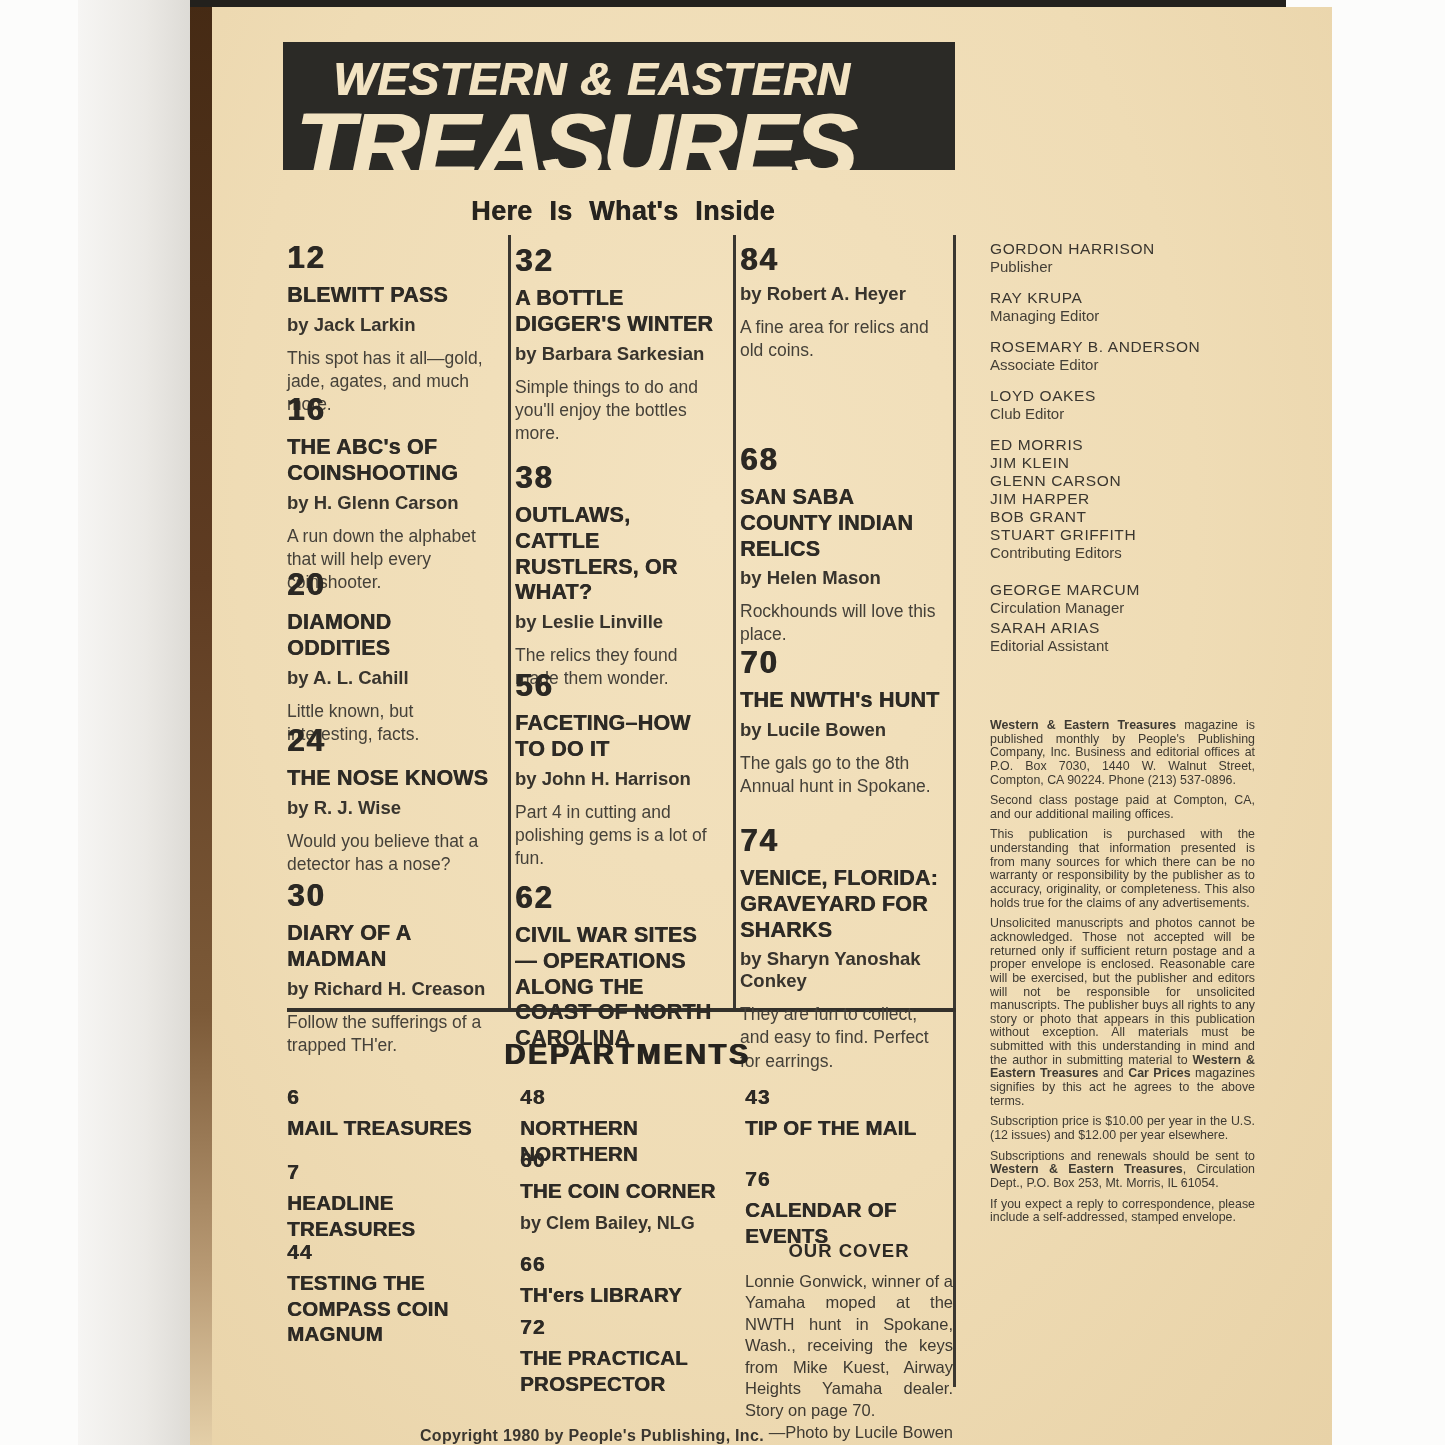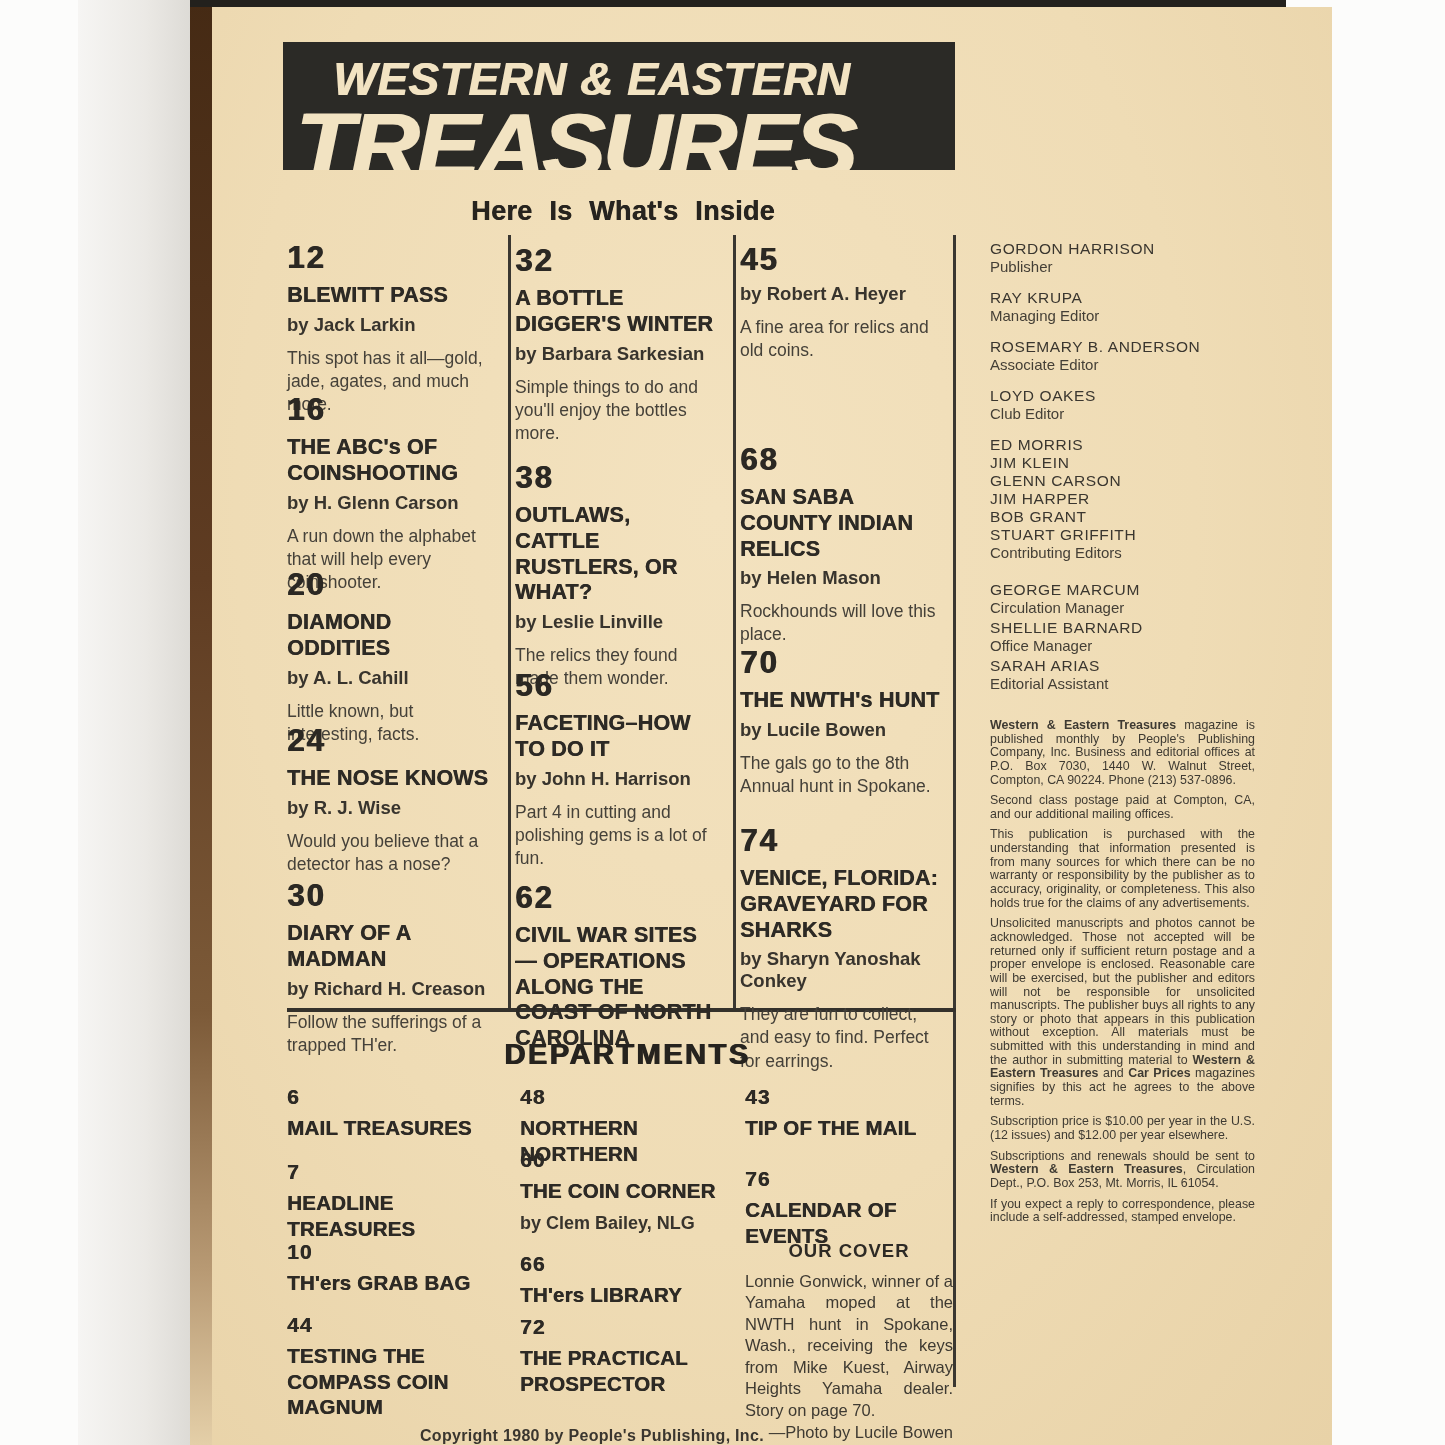--- a/index.html
+++ b/index.html
@@ -166,21 +166,21 @@
         <div class="byline">by John H. Harrison</div>
         <div class="blurb">Part 4 in cutting and polishing gems is a lot of fun.</div>
       </div>
       <div class="entry">
         <div class="num">62</div>
         <div class="atitle">CIVIL WAR SITES — OPERATIONS ALONG THE COAST OF NORTH CAROLINA</div>
       </div>
     </div>
   <div class="acol" id="acol3">
       <div class="entry">
-        <div class="num">45</div>
+        <div class="num">84</div>
         <div class="byline">by Robert A. Heyer</div>
         <div class="blurb">A fine area for relics and old coins.</div>
       </div>
       <div class="entry">
         <div class="num">68</div>
         <div class="atitle">SAN SABA COUNTY INDIAN RELICS</div>
         <div class="byline">by Helen Mason</div>
         <div class="blurb">Rockhounds will love this place.</div>
       </div>
       <div class="entry">
@@ -200,24 +200,20 @@
   <div class="dept-heading">DEPARTMENTS</div>
 
   <div class="dcol" id="dcol1">
       <div class="dentry">
         <div class="dnum">6</div>
         <div class="dtitle">MAIL TREASURES</div>
       </div>
       <div class="dentry">
         <div class="dnum">7</div>
         <div class="dtitle">HEADLINE TREASURES</div>
-      </div>
-      <div class="dentry">
-        <div class="dnum">10</div>
-        <div class="dtitle">TH'ers GRAB BAG</div>
       </div>
       <div class="dentry">
         <div class="dnum">44</div>
         <div class="dtitle">TESTING THE COMPASS COIN MAGNUM</div>
       </div>
     </div>
   <div class="dcol" id="dcol2">
       <div class="dentry">
         <div class="dnum">48</div>
         <div class="dtitle">NORTHERN NORTHERN</div>
@@ -275,24 +271,20 @@
         <div class="sname">JIM KLEIN</div>
         <div class="sname">GLENN CARSON</div>
         <div class="sname">JIM HARPER</div>
         <div class="sname">BOB GRANT</div>
         <div class="sname">STUART GRIFFITH</div>
         <div class="srole">Contributing Editors</div>
       </div>
       <div class="staff-group">
         <div class="sname">GEORGE MARCUM</div>
         <div class="srole">Circulation Manager</div>
-      </div>
-      <div class="staff-group">
-        <div class="sname">SHELLIE BARNARD</div>
-        <div class="srole">Office Manager</div>
       </div>
       <div class="staff-group">
         <div class="sname">SARAH ARIAS</div>
         <div class="srole">Editorial Assistant</div>
       </div>
     </div>
 
   <div class="mast" id="mast">
       <div class="mast-p"><span class="b">Western &amp; Eastern Treasures</span><span> magazine is published monthly by People's Publishing Company, Inc. Business and editorial offices at P.O. Box 7030, 1440 W. Walnut Street, Compton, CA 90224. Phone (213) 537-0896.</span></div>
       <div class="mast-p"><span>Second class postage paid at Compton, CA, and our additional mailing offices.</span></div>

